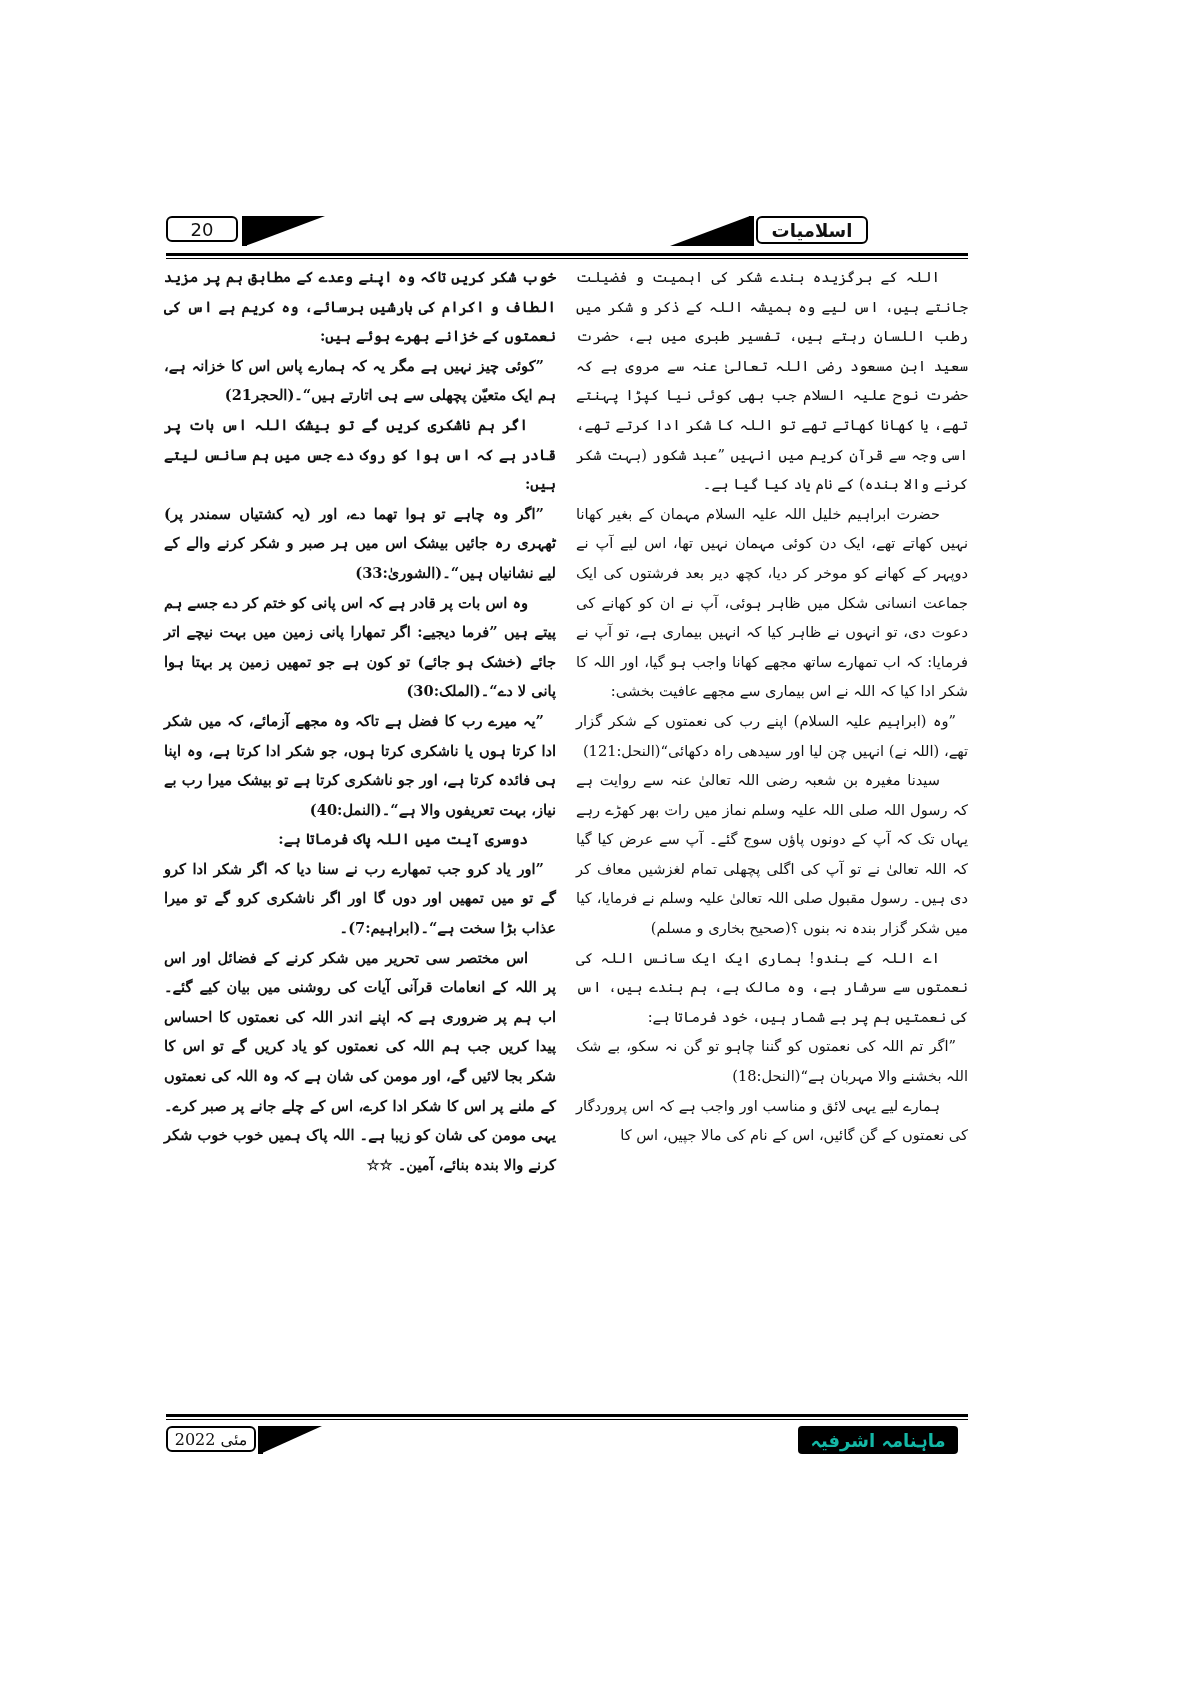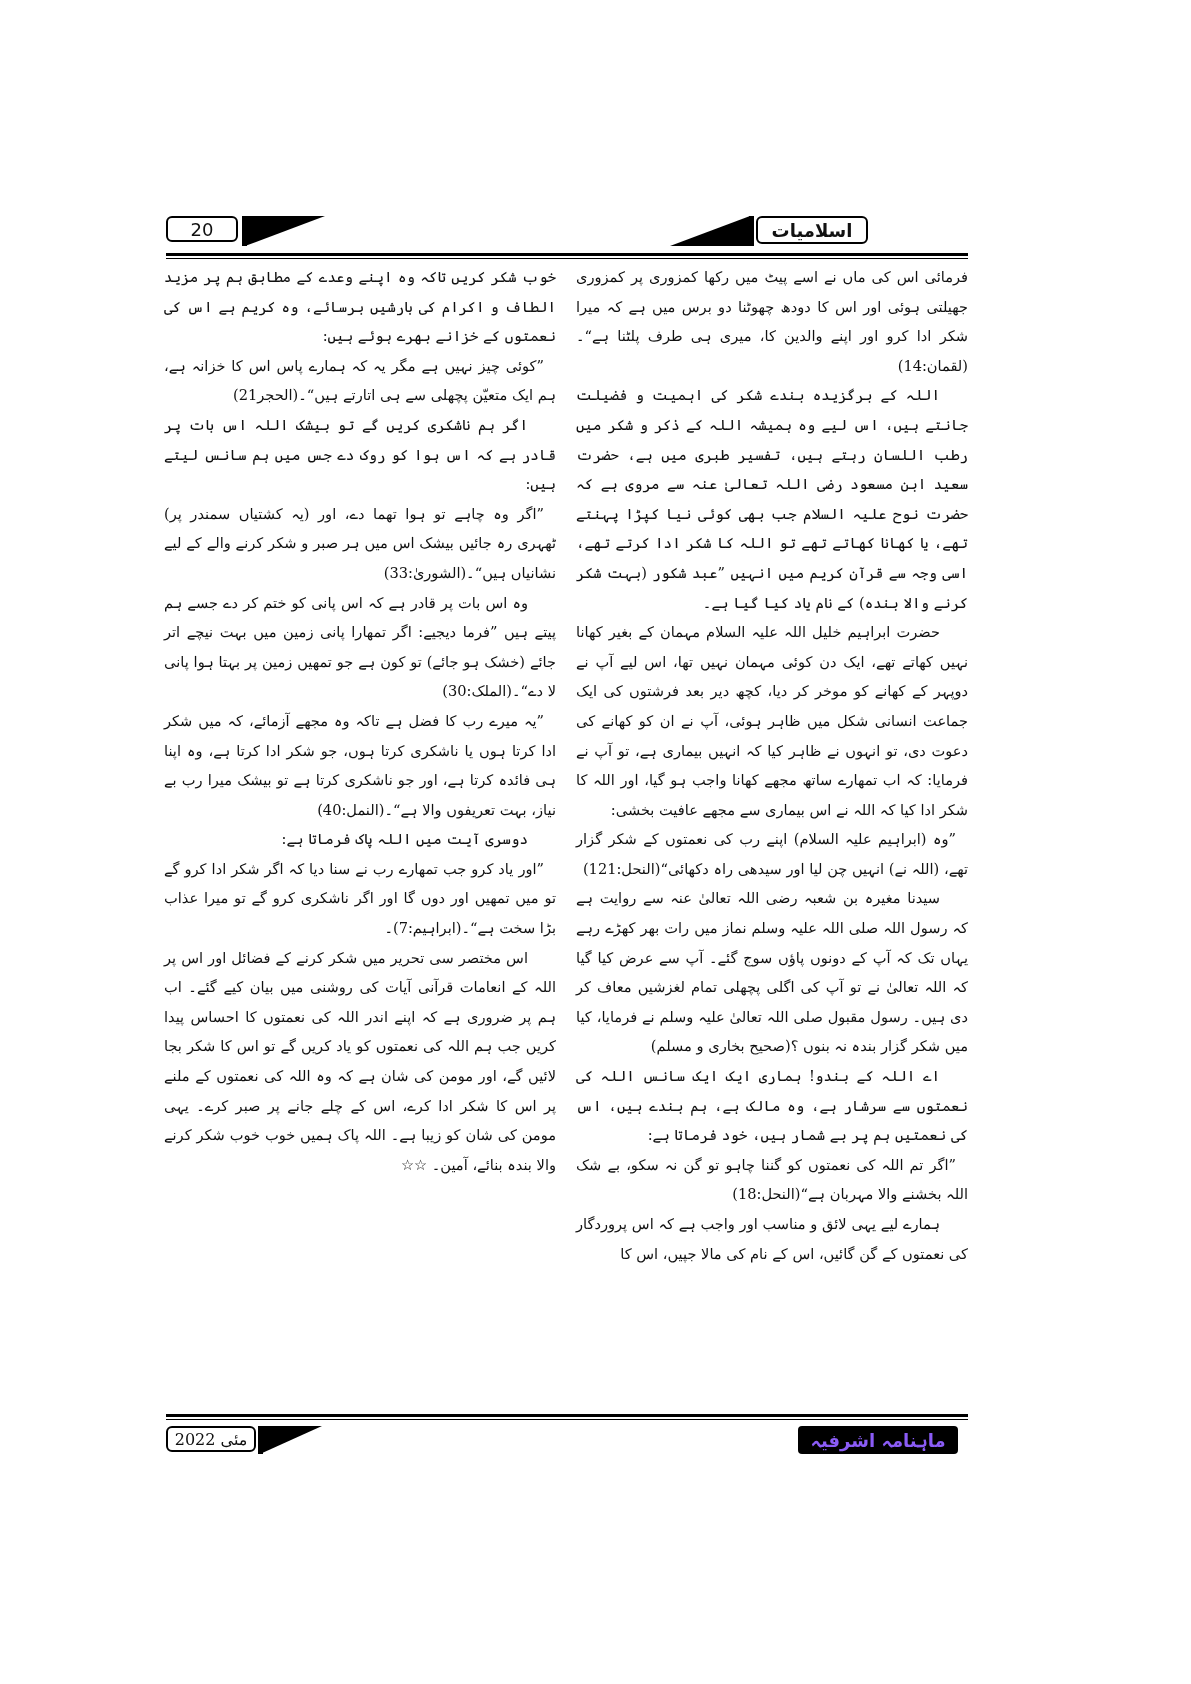--- a/index.html
+++ b/index.html
@@ -13,54 +13,53 @@
   .hdr-tri-right { position: absolute; right: 118px; top: 0; width: 0; height: 0; border-bottom: 30px solid #000; border-left: 80px solid transparent; }
   .hdr-tri-right-bar { position: absolute; right: 114px; top: 0; width: 5px; height: 30px; background:#000; }
   .section-box { position: absolute; right: 0; top: 0; width: 112px; height: 28px; border: 2px solid #000; border-radius: 6px; box-sizing: border-box; display:flex; align-items:center; justify-content:center; font-family: "DejaVu Sans", sans-serif; font-weight: bold; font-size: 18px; direction: rtl; }
   .rule-top1 { position: absolute; top: 253px; left: 166px; width: 802px; height: 3px; background: #000; }
   .rule-top2 { position: absolute; top: 258px; left: 166px; width: 802px; height: 1px; background: #000; }
 
   
   .col { position: absolute; top: 262px; width: 392px; direction: rtl; text-align: justify; text-align-last: right;
          font-family: "DejaVu Serif", serif; font-size: 14.6px; line-height: 29.6px; }
   .col-right { left: 576px; }
-  .col-left { left: 164px; }
+  .col-left { left: 164px; font-weight: bold; }
   .col p { margin: 0; }
   .col p.indent { text-indent: 28px; }
   .col p.quote { text-indent: 12px; }
 
   
   .rule-bot1 { position: absolute; top: 1414px; left: 166px; width: 802px; height: 3px; background: #000; }
   .rule-bot2 { position: absolute; top: 1419px; left: 166px; width: 802px; height: 1px; background: #000; }
   .ftr { position: absolute; top: 1426px; left: 166px; width: 802px; height: 34px; }
   .date-box { position: absolute; left: 0; top: 0; width: 90px; height: 26px; border: 2px solid #000; border-radius: 6px; box-sizing: border-box; display:flex; align-items:center; justify-content:center; font-family: "DejaVu Serif", serif; font-size: 16px; direction: rtl; text-align: center; }
   .ftr-tri { position: absolute; left: 94px; top: 0; width: 0; height: 0; border-top: 28px solid #000; border-right: 62px solid transparent; }
   .ftr-tri-bar { position: absolute; left: 92px; top: 0; width: 5px; height: 28px; background:#000; }
-  .mag-box { position: absolute; right: 10px; top: 0; width: 160px; height: 28px; background: #000; color: #8b5cf6; border-radius: 4px; display:flex; align-items:center; justify-content:center; font-family: "DejaVu Sans", sans-serif; font-weight: bold; font-size: 18px; direction: rtl; }
+  .mag-box { position: absolute; right: 10px; top: 0; width: 160px; height: 28px; background: #000; color: #14b8a6; border-radius: 4px; display:flex; align-items:center; justify-content:center; font-family: "DejaVu Sans", sans-serif; font-weight: bold; font-size: 18px; direction: rtl; }
 </style>
 </head>
 <body>
 
 <div class="hdr">
   <div class="page-box">
     <span>20</span>
   </div>
   <div class="hdr-tri-left-bar"></div>
   <div class="hdr-tri-left"></div>
   <div class="hdr-tri-right"></div>
   <div class="hdr-tri-right-bar"></div>
   <div class="section-box">
     <span>اسلامیات</span>
   </div>
 </div>
 <div class="rule-top1"></div>
 <div class="rule-top2"></div>
 
 <div class="col col-right">
-  <p>فرمائی اس کی ماں نے اسے پیٹ میں رکھا کمزوری پر کمزوری جھیلتی ہوئی اور اس کا دودھ چھوٹنا دو برس میں ہے کہ میرا شکر ادا کرو اور اپنے والدین کا، میری ہی طرف پلٹنا ہے“۔(لقمان:14)</p>
   <p class="indent">اللہ کے برگزیدہ بندے شکر کی اہمیت و فضیلت جانتے ہیں، اس لیے وہ ہمیشہ اللہ کے ذکر و شکر میں رطب اللسان رہتے ہیں، تفسیر طبری میں ہے، حضرت سعید ابن مسعود رضی اللہ تعالیٰ عنہ سے مروی ہے کہ حضرت نوح علیہ السلام جب بھی کوئی نیا کپڑا پہنتے تھے، یا کھانا کھاتے تھے تو اللہ کا شکر ادا کرتے تھے، اسی وجہ سے قرآن کریم میں انہیں ”عبد شکور (بہت شکر کرنے والا بندہ) کے نام یاد کیا گیا ہے۔</p>
   <p class="indent">حضرت ابراہیم خلیل اللہ علیہ السلام مہمان کے بغیر کھانا نہیں کھاتے تھے، ایک دن کوئی مہمان نہیں تھا، اس لیے آپ نے دوپہر کے کھانے کو موخر کر دیا، کچھ دیر بعد فرشتوں کی ایک جماعت انسانی شکل میں ظاہر ہوئی، آپ نے ان کو کھانے کی دعوت دی، تو انہوں نے ظاہر کیا کہ انہیں بیماری ہے، تو آپ نے فرمایا: کہ اب تمھارے ساتھ مجھے کھانا واجب ہو گیا، اور اللہ کا شکر ادا کیا کہ اللہ نے اس بیماری سے مجھے عافیت بخشی:</p>
   <p class="quote">”وہ (ابراہیم علیہ السلام) اپنے رب کی نعمتوں کے شکر گزار تھے، (اللہ نے) انہیں چن لیا اور سیدھی راہ دکھائی“(النحل:121)</p>
   <p class="indent">سیدنا مغیرہ بن شعبہ رضی اللہ تعالیٰ عنہ سے روایت ہے کہ رسول اللہ صلی اللہ علیہ وسلم نماز میں رات بھر کھڑے رہے یہاں تک کہ آپ کے دونوں پاؤں سوج گئے۔ آپ سے عرض کیا گیا کہ اللہ تعالیٰ نے تو آپ کی اگلی پچھلی تمام لغزشیں معاف کر دی ہیں۔ رسول مقبول صلی اللہ تعالیٰ علیہ وسلم نے فرمایا، کیا میں شکر گزار بندہ نہ بنوں ؟(صحیح بخاری و مسلم)</p>
   <p class="indent">اے اللہ کے بندو! ہماری ایک ایک سانس اللہ کی نعمتوں سے سرشار ہے، وہ مالک ہے، ہم بندے ہیں، اس کی نعمتیں ہم پر بے شمار ہیں، خود فرماتا ہے:</p>
   <p class="quote">”اگر تم اللہ کی نعمتوں کو گننا چاہو تو گن نہ سکو، بے شک اللہ بخشنے والا مہربان ہے“(النحل:18)</p>
   <p class="indent">ہمارے لیے یہی لائق و مناسب اور واجب ہے کہ اس پروردگار کی نعمتوں کے گن گائیں، اس کے نام کی مالا جپیں، اس کا</p>
 </div>
 
 <div class="col col-left">

